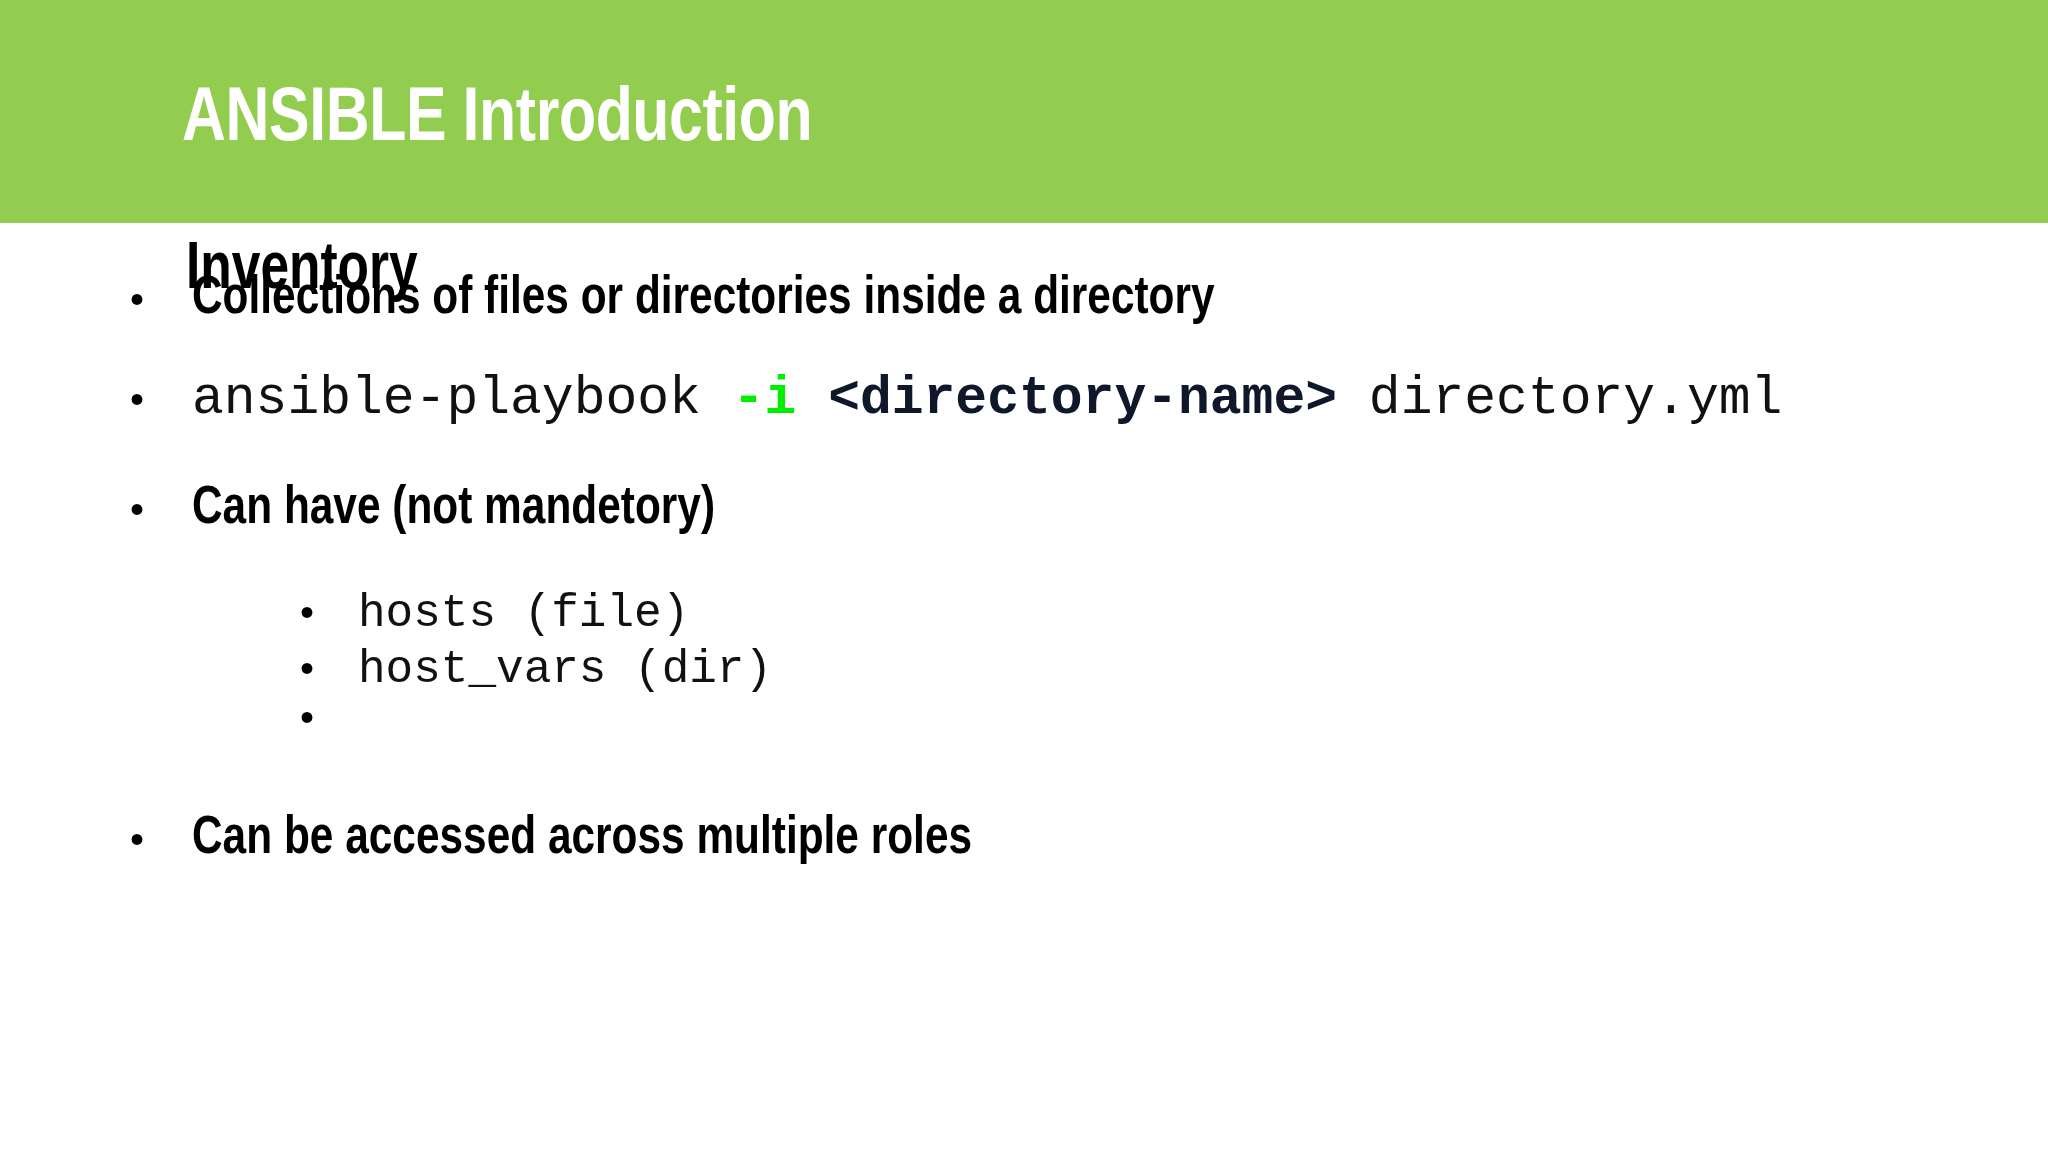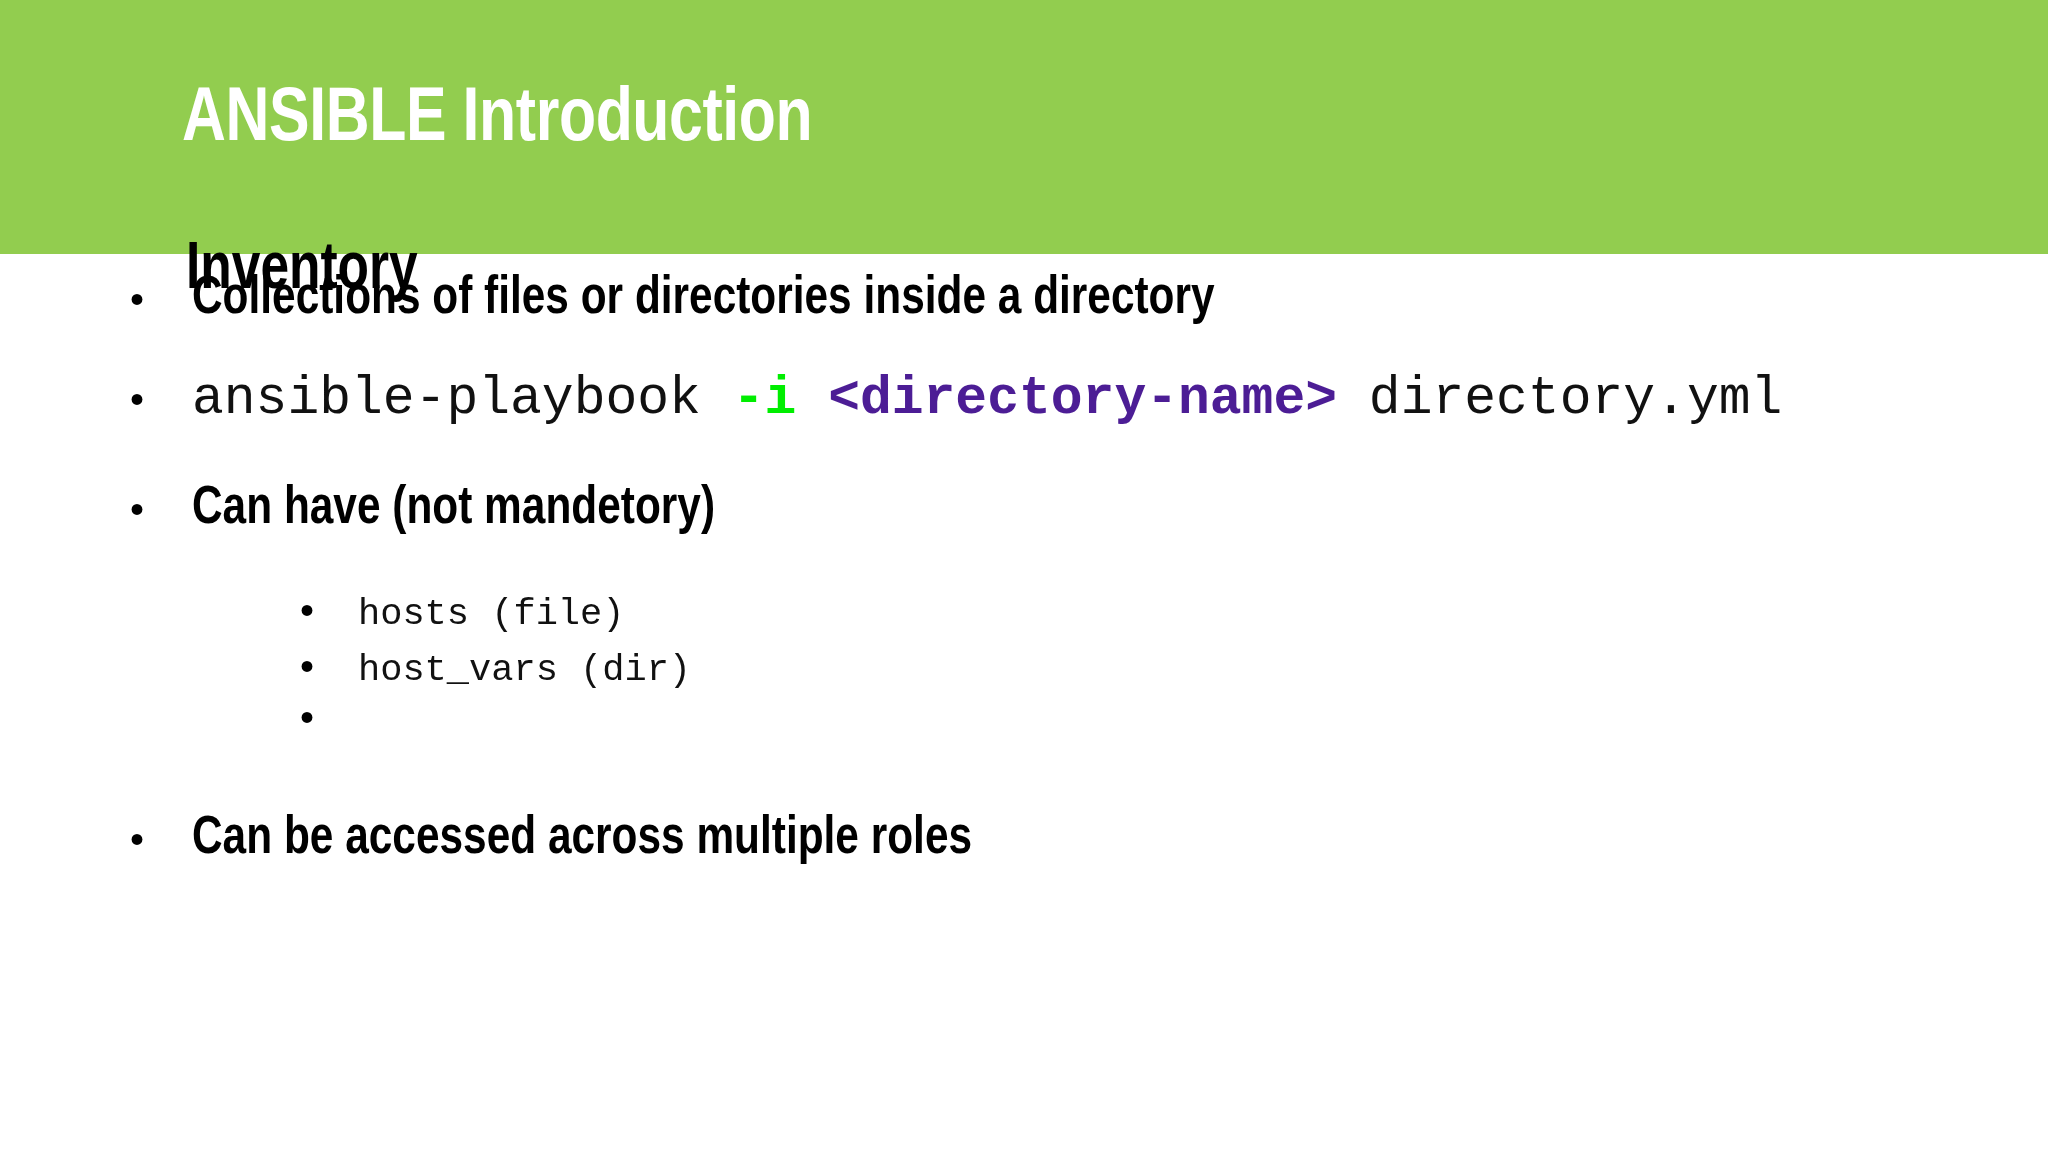--- a/index.html
+++ b/index.html
@@ -20,21 +20,21 @@
     height: 1152px;
     background: #ffffff;
   }
 
   
   .header-band {
     position: absolute;
     left: 0;
     top: 0;
     width: 2048px;
-    height: 254px;
+    height: 223px;
     background: #92cd4f;
     text-decoration: underline;
   }
   .header-title {
     position: absolute;
     left: 182px;
     top: 72px;
     color: #ffffff;
     font-family: "Liberation Sans Narrow", "Liberation Sans", sans-serif;
     font-weight: bold;
@@ -110,21 +110,21 @@
     font-family: "Liberation Mono", "DejaVu Sans Mono", monospace;
     font-weight: normal;
     font-size: 53px;
     line-height: 60px;
     white-space: pre;
   }
   .txt-mono-sub {
     color: #111111;
     font-family: "Liberation Mono", "DejaVu Sans Mono", monospace;
     font-weight: normal;
-    font-size: 37px;
+    font-size: 46px;
     line-height: 58px;
     white-space: pre;
   }
   .mono-flag {
     font-family: "Liberation Mono", "DejaVu Sans Mono", monospace;
     font-weight: bold;
     font-size: 53px;
     white-space: pre;
   }
 
@@ -150,21 +150,21 @@
 
     <div class="section-heading">Inventory</div>
 
     <div class="bullet-row" id="row-collections">
       <span class="bullet-dot">•</span>
       <span class="txt-heavy">Collections of files or directories inside a directory</span>
     </div>
 
     <div class="bullet-row" id="row-command">
       <span class="bullet-dot">•</span>
-      <span class="txt-mono"><span>ansible-playbook </span><span class="mono-flag" style="color:#00ee00">-i</span><span> </span><span class="mono-flag" style="color:#4c1d95">&lt;directory-name&gt;</span><span> directory.yml</span></span>
+      <span class="txt-mono"><span>ansible-playbook </span><span class="mono-flag" style="color:#00ee00">-i</span><span> </span><span class="mono-flag" style="color:#0f172a">&lt;directory-name&gt;</span><span> directory.yml</span></span>
     </div>
 
     <div class="bullet-row" id="row-canhave">
       <span class="bullet-dot">•</span>
       <span class="txt-heavy">Can have (not mandetory)</span>
     </div>
 
     <div class="bullet-row" id="row-hosts">
       <span class="bullet-dot-sub">•</span>
       <span class="txt-mono-sub">hosts (file)</span>

